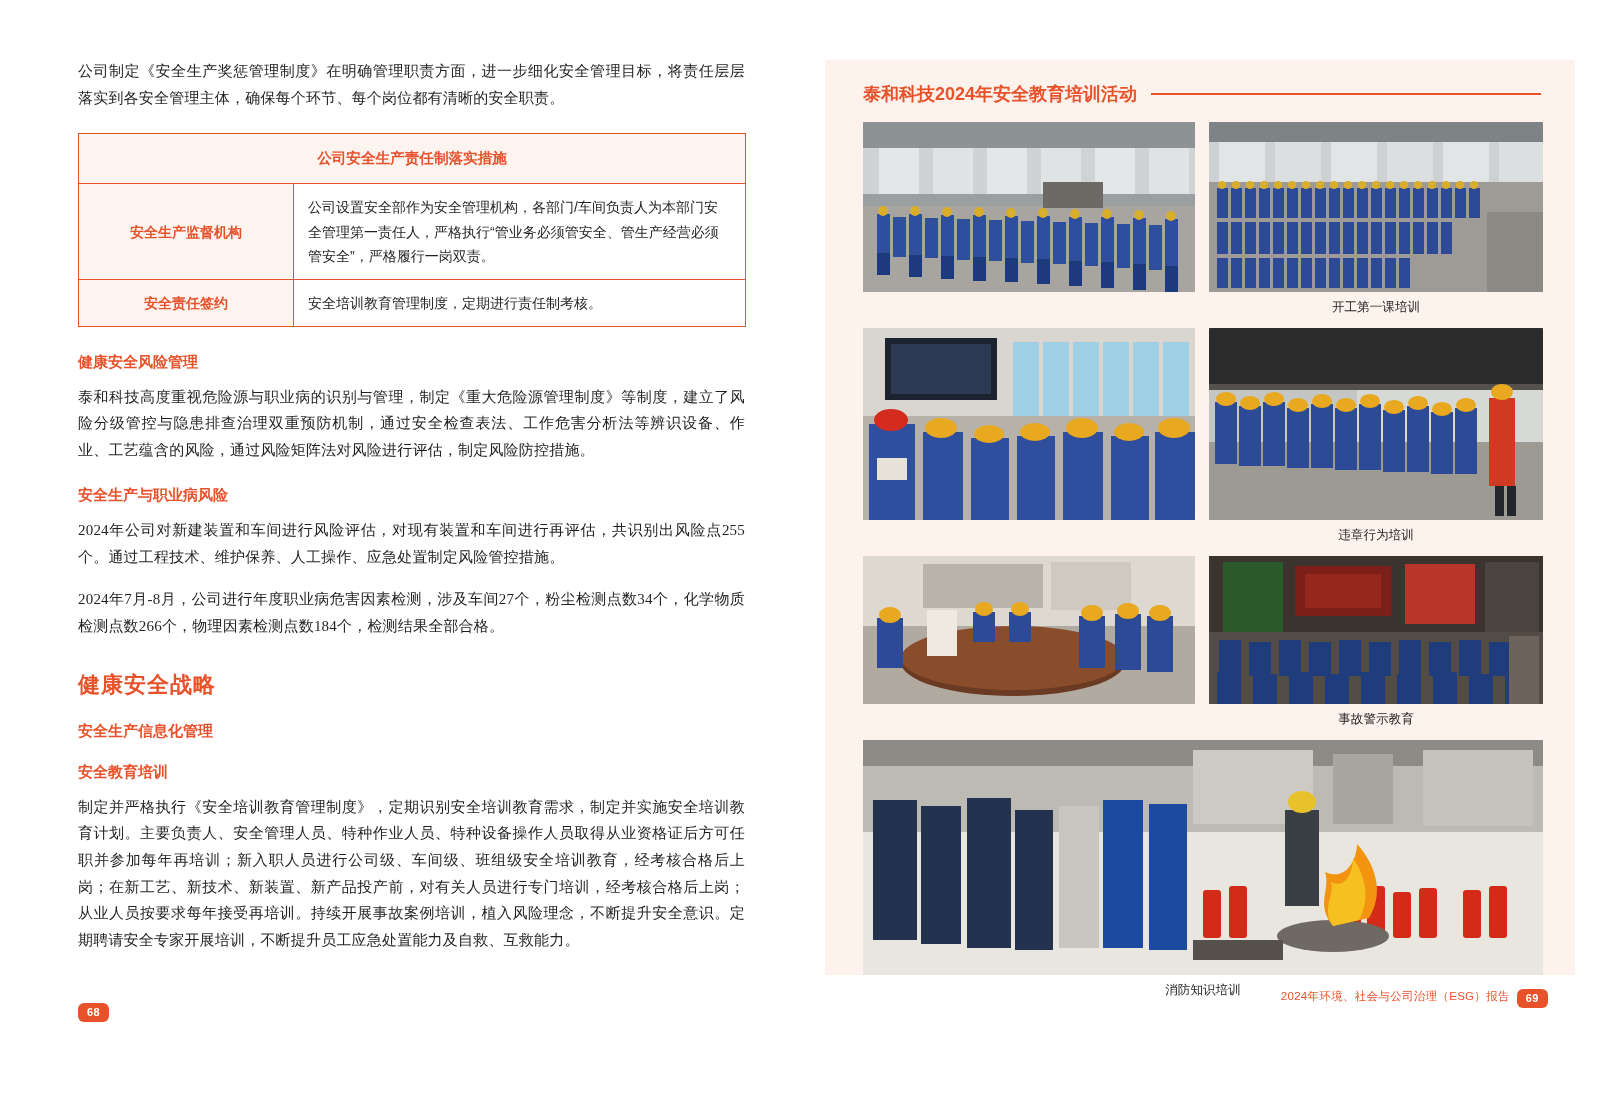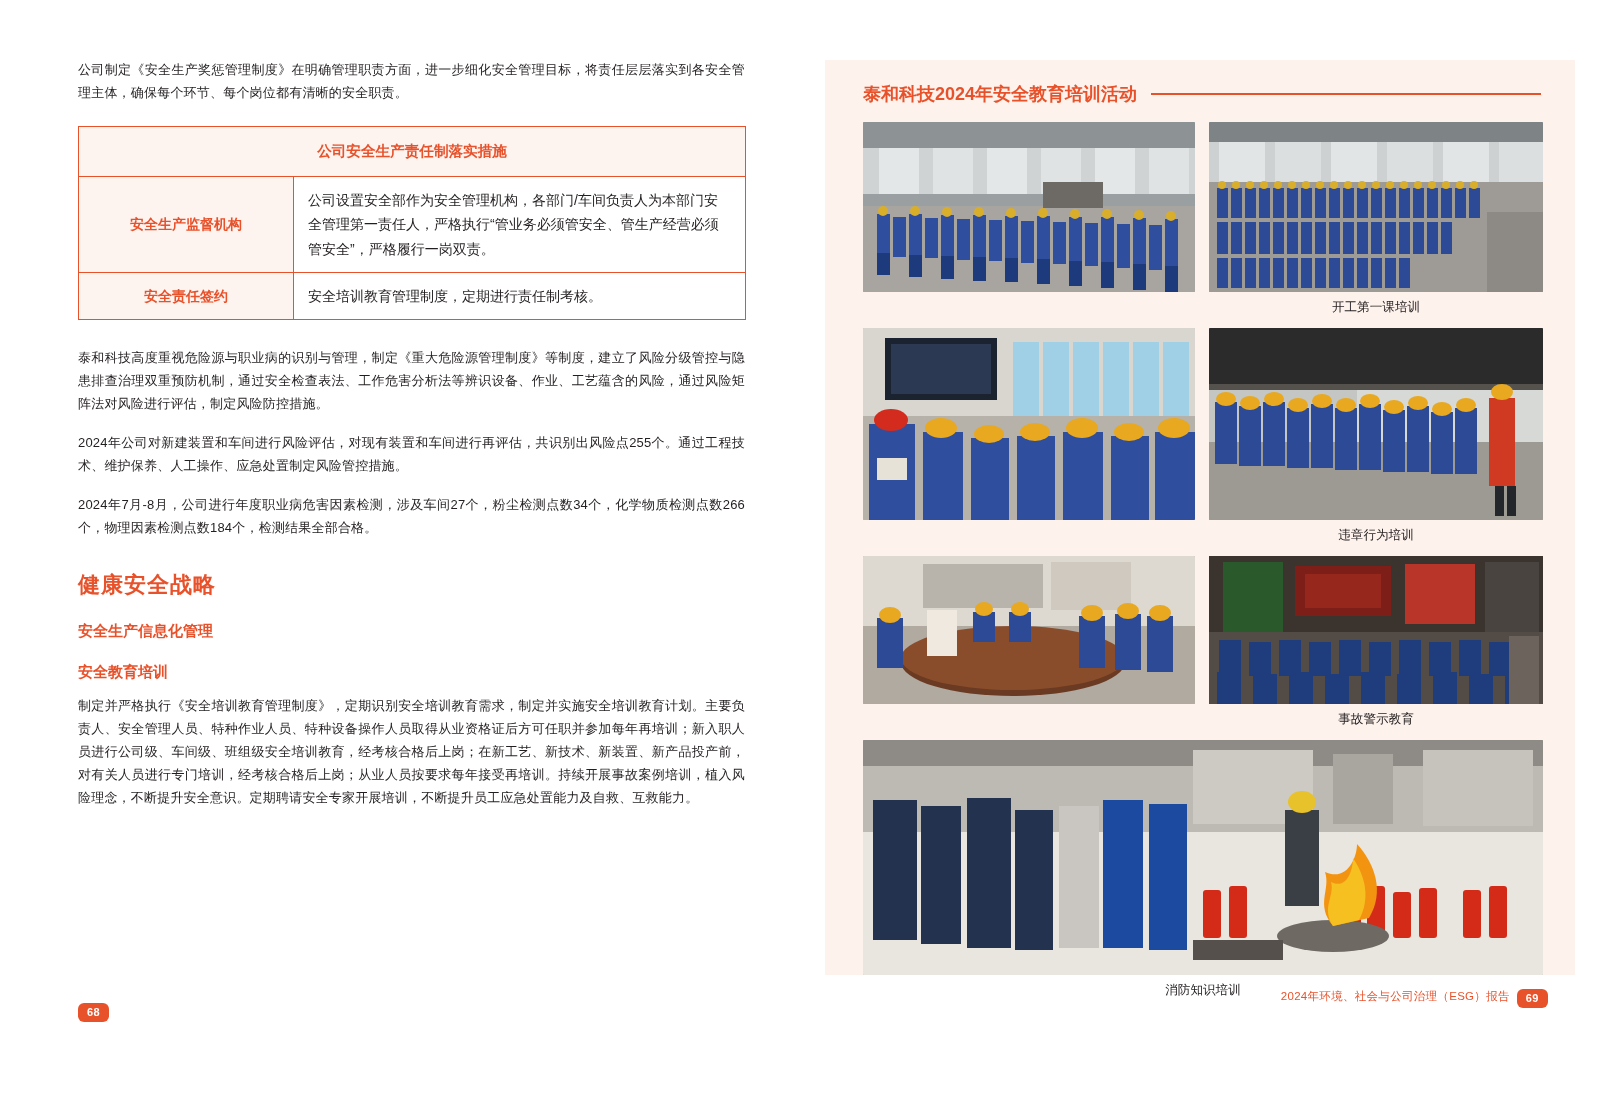--- a/index.html
+++ b/index.html
@@ -15,24 +15,25 @@
     position:absolute;inset:0;
     display:flex;
   }
   
   .left-page{
     width:805px;height:1100px;position:relative;
     box-sizing:border-box;
     padding:58px 60px 0 78px;
   }
   .para{
-    font-size:13px;line-height:1.78;
+    font-size:15px;line-height:1.78;
     text-align:justify;
     margin:0 0 16px 0;
     letter-spacing:.2px;
+    font-family:Liberation Serif, serif;
   }
   .intro{margin-bottom:22px;}
   
   .resp-table{
     border:1.6px solid #e8522b;
     border-collapse:collapse;
     width:668px;
     margin:8px 0 26px 0;
     background:#fff;
   }
@@ -154,22 +155,24 @@
         <td class="lbl">安全生产监督机构</td>
         <td class="val">公司设置安全部作为安全管理机构，各部门/车间负责人为本部门安全管理第一责任人，严格执行“管业务必须管安全、管生产经营必须管安全”，严格履行一岗双责。</td>
       </tr>
       <tr>
         <td class="lbl">安全责任签约</td>
         <td class="val">安全培训教育管理制度，定期进行责任制考核。</td>
       </tr>
     </tbody>
       </table>
 
+    <h3 class="sub">健康安全风险管理</h3>
     <p class="para">泰和科技高度重视危险源与职业病的识别与管理，制定《重大危险源管理制度》等制度，建立了风险分级管控与隐患排查治理双重预防机制，通过安全检查表法、工作危害分析法等辨识设备、作业、工艺蕴含的风险，通过风险矩阵法对风险进行评估，制定风险防控措施。</p>
 
+    <h3 class="sub">安全生产与职业病风险</h3>
     <p class="para">2024年公司对新建装置和车间进行风险评估，对现有装置和车间进行再评估，共识别出风险点255个。通过工程技术、维护保养、人工操作、应急处置制定风险管控措施。</p>
     <p class="para">2024年7月-8月，公司进行年度职业病危害因素检测，涉及车间27个，粉尘检测点数34个，化学物质检测点数266个，物理因素检测点数184个，检测结果全部合格。</p>
 
     <h2 class="section">健康安全战略</h2>
 
     <h3 class="sub">安全生产信息化管理</h3>
 
     <h3 class="sub">安全教育培训</h3>
     <p class="para">制定并严格执行《安全培训教育管理制度》，定期识别安全培训教育需求，制定并实施安全培训教育计划。主要负责人、安全管理人员、特种作业人员、特种设备操作人员取得从业资格证后方可任职并参加每年再培训；新入职人员进行公司级、车间级、班组级安全培训教育，经考核合格后上岗；在新工艺、新技术、新装置、新产品投产前，对有关人员进行专门培训，经考核合格后上岗；从业人员按要求每年接受再培训。持续开展事故案例培训，植入风险理念，不断提升安全意识。定期聘请安全专家开展培训，不断提升员工应急处置能力及自救、互救能力。</p>
 

